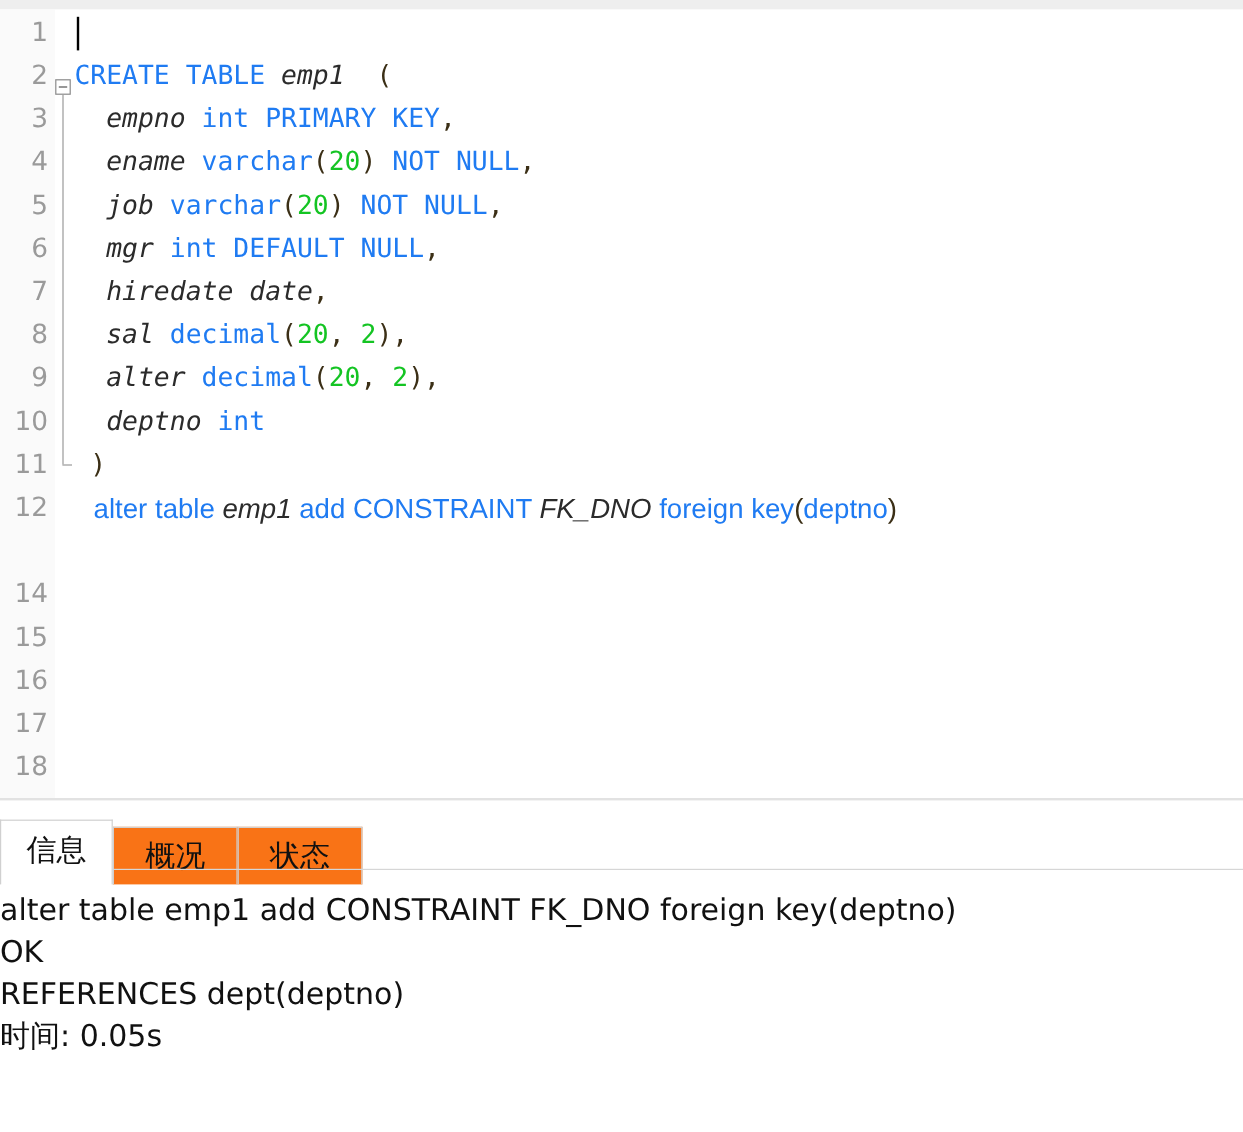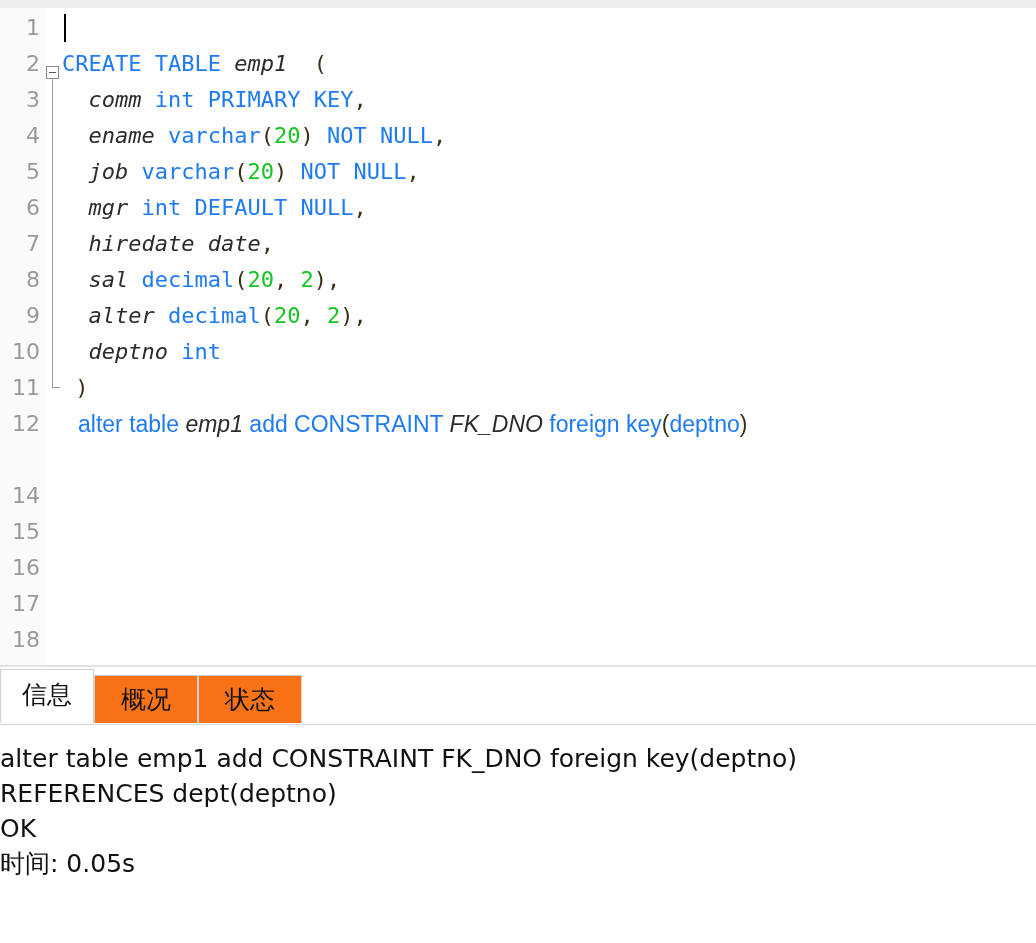--- a/index.html
+++ b/index.html
@@ -121,21 +121,21 @@
     position: absolute; left: 0; top: 665px;
     width: 1036px; height: 278px;
     background: #ffffff;
   }
   .panel-divider {
     position: absolute; left: 0; top: 0;
     width: 1036px; height: 2px;
     background: #e2e2e2;
   }
   .tabbar {
-    position: absolute; left: 0; top: 4px;
+    position: absolute; left: 0; top: 18px;
     width: 1036px; height: 54px;
   }
   .tabbar-underline {
     position: absolute; left: 0; top: 59px;
     width: 1036px; height: 1px;
     background: #d6d6d6;
   }
   .tab {
     position: absolute; top: 6px;
     height: 48px;
@@ -187,21 +187,21 @@
 
   <div class="top-strip"></div>
 
   <div class="editor">
     <div class="gutter"></div>
     <div class="fold-rail"></div>
 
     <div class="code-area" id="code-area">
         <div class="line" style="top: 2px;"><span class="lnum">1</span><span class="ltext"></span></div>
         <div class="line" style="top: 38px;"><span class="lnum">2</span><span class="ltext"><span class="kw">CREATE TABLE </span><span class="id">emp1  </span><span class="pun">(</span></span></div>
-        <div class="line" style="top: 74px;"><span class="lnum">3</span><span class="ltext"><span class="id">  comm </span><span class="kw">int PRIMARY KEY</span><span class="pun">,</span></span></div>
+        <div class="line" style="top: 74px;"><span class="lnum">3</span><span class="ltext"><span class="id">  empno </span><span class="kw">int PRIMARY KEY</span><span class="pun">,</span></span></div>
         <div class="line" style="top: 110px;"><span class="lnum">4</span><span class="ltext"><span class="id">  ename </span><span class="kw">varchar</span><span class="pun">(</span><span class="num">20</span><span class="pun">) </span><span class="kw">NOT NULL</span><span class="pun">,</span></span></div>
         <div class="line" style="top: 146px;"><span class="lnum">5</span><span class="ltext"><span class="id">  job </span><span class="kw">varchar</span><span class="pun">(</span><span class="num">20</span><span class="pun">) </span><span class="kw">NOT NULL</span><span class="pun">,</span></span></div>
         <div class="line" style="top: 182px;"><span class="lnum">6</span><span class="ltext"><span class="id">  mgr </span><span class="kw">int DEFAULT NULL</span><span class="pun">,</span></span></div>
         <div class="line" style="top: 218px;"><span class="lnum">7</span><span class="ltext"><span class="id">  hiredate date</span><span class="pun">,</span></span></div>
         <div class="line" style="top: 254px;"><span class="lnum">8</span><span class="ltext"><span class="id">  sal </span><span class="kw">decimal</span><span class="pun">(</span><span class="num">20</span><span class="pun">, </span><span class="num">2</span><span class="pun">),</span></span></div>
         <div class="line" style="top: 290px;"><span class="lnum">9</span><span class="ltext"><span class="id">  alter </span><span class="kw">decimal</span><span class="pun">(</span><span class="num">20</span><span class="pun">, </span><span class="num">2</span><span class="pun">),</span></span></div>
         <div class="line" style="top: 326px;"><span class="lnum">10</span><span class="ltext"><span class="id">  deptno </span><span class="kw">int</span></span></div>
         <div class="line" style="top: 362px;"><span class="lnum">11</span><span class="ltext"><span class="pun"> )</span></span></div>
         <div class="line" style="top: 398px;"><span class="lnum">12</span><span class="ltext narrow" style="left: 78px;"><span class="kw">alter table </span><span class="id">emp1 </span><span class="kw">add </span><span class="kw">CONSTRAINT </span><span class="id">FK_DNO </span><span class="kw">foreign key</span><span class="pun">(</span><span class="kw">deptno</span><span class="pun">)</span></span></div>
         <div class="line" style="top: 470px;"><span class="lnum">14</span><span class="ltext"></span></div>
@@ -220,19 +220,19 @@
   <div class="panel">
     <div class="panel-divider"></div>
     <div class="tabbar" id="tabbar">
         <div class="tab active" style="left: 0px; width: 94px;">信息</div>
         <div class="tab" style="left: 94px; width: 104px;">概况</div>
         <div class="tab" style="left: 198px; width: 104px;">状态</div>
       </div>
     <div class="tabbar-underline"></div>
     <div class="messages" id="messages">
         <div class="msg-line">alter table emp1 add CONSTRAINT FK_DNO foreign key(deptno)</div>
+        <div class="msg-line">OK</div>
         <div class="msg-line">REFERENCES dept(deptno)</div>
-        <div class="msg-line">OK</div>
         <div class="msg-line">时间: 0.05s</div>
       </div>
   </div>
 
 </div>
 
 </body></html>

